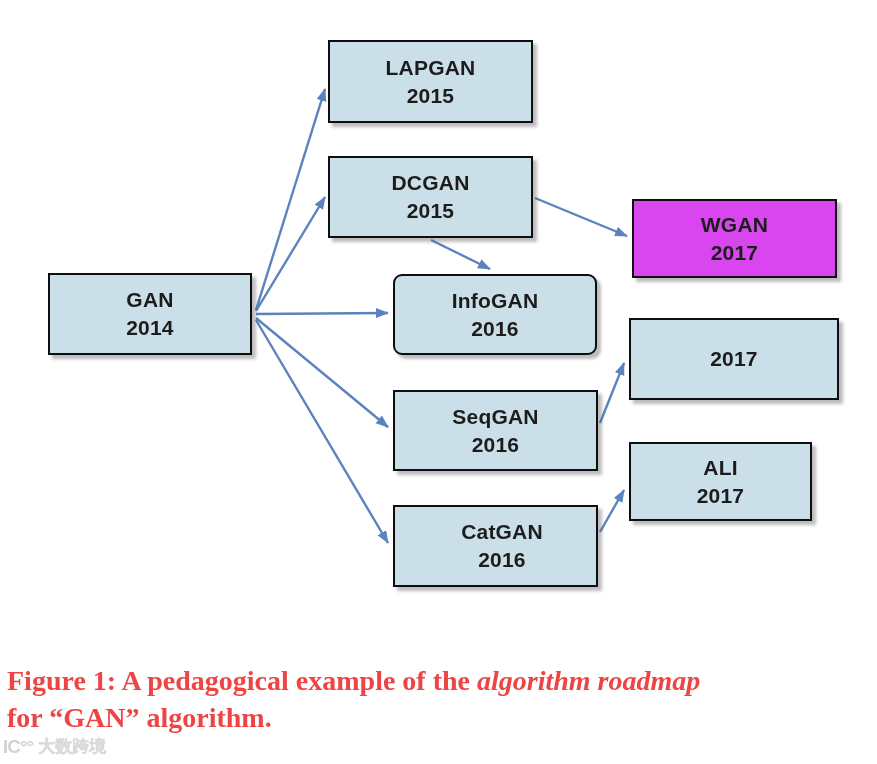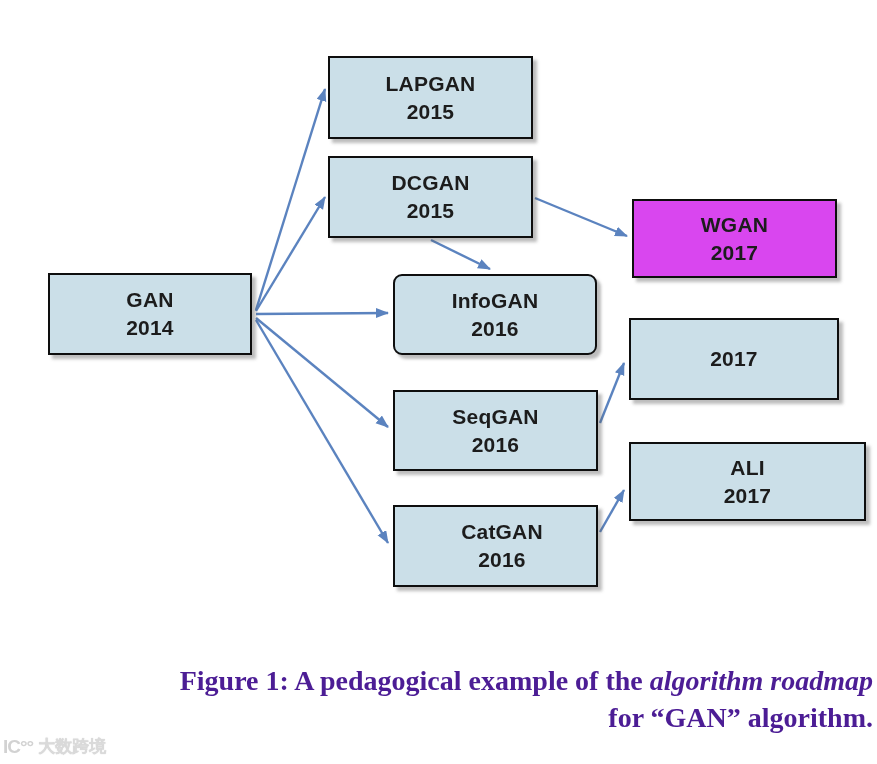--- a/index.html
+++ b/index.html
@@ -31,22 +31,21 @@
   .node span { display: block; }
   .caption {
     position: absolute;
     left: 7px;
     top: 662px;
     width: 866px;
     font-family: "Liberation Serif", serif;
     font-weight: 700;
     font-size: 28px;
     line-height: 37px;
-    color: #4c1d95;
-    text-align: right;
+    color: #ef4444;
   }
   .caption em { font-style: italic; font-weight: 700; }
   .watermark {
     position: absolute;
     left: 3px;
     top: 735px;
     display: flex;
     align-items: center;
     gap: 5px;
     color: #d6d6d6;
@@ -84,21 +83,21 @@
         <line x1="431" y1="240" x2="490" y2="269" stroke="#5b83bf" stroke-width="2.4" marker-end="url(#arrowhead)"></line>
         <line x1="535" y1="198" x2="627" y2="236" stroke="#5b83bf" stroke-width="2.4" marker-end="url(#arrowhead)"></line>
         <line x1="600" y1="423" x2="624" y2="363" stroke="#5b83bf" stroke-width="2.4" marker-end="url(#arrowhead)"></line>
         <line x1="600" y1="532" x2="624" y2="490" stroke="#5b83bf" stroke-width="2.4" marker-end="url(#arrowhead)"></line>
       </svg>
 
   <div class="node" style="left: 48px; top: 273px; width: 204px; height: 82px; background: rgb(203, 223, 232); border-color: rgb(14, 14, 14);">
         <span>GAN</span>
         <span>2014</span>
       </div>
-      <div class="node" style="left: 328px; top: 40px; width: 205px; height: 83px; background: rgb(203, 223, 232); border-color: rgb(14, 14, 14); margin-top: 16px;">
+      <div class="node" style="left: 328px; top: 40px; width: 205px; height: 83px; background: rgb(203, 223, 232); border-color: rgb(14, 14, 14);">
         <span>LAPGAN</span>
         <span>2015</span>
       </div>
       <div class="node" style="left: 328px; top: 156px; width: 205px; height: 82px; background: rgb(203, 223, 232); border-color: rgb(14, 14, 14);">
         <span>DCGAN</span>
         <span>2015</span>
       </div>
       <div class="node" style="left: 632px; top: 199px; width: 205px; height: 79px; background: #d946ef; border-color: rgb(14, 14, 14);">
         <span>WGAN</span>
         <span>2017</span>
@@ -107,21 +106,21 @@
         <span>InfoGAN</span>
         <span>2016</span>
       </div>
       <div class="node" style="left: 629px; top: 318px; width: 210px; height: 82px; background: rgb(203, 223, 232); border-color: rgb(14, 14, 14);">
         <span>2017</span>
       </div>
       <div class="node" style="left: 393px; top: 390px; width: 205px; height: 81px; background: rgb(203, 223, 232); border-color: rgb(14, 14, 14);">
         <span>SeqGAN</span>
         <span>2016</span>
       </div>
-      <div class="node" style="left: 629px; top: 442px; width: 237px; height: 79px; background: rgb(203, 223, 232); border-color: rgb(14, 14, 14);">
+      <div class="node" style="left: 629px; top: 442px; width: 183px; height: 79px; background: rgb(203, 223, 232); border-color: rgb(14, 14, 14);">
         <span>ALI</span>
         <span>2017</span>
       </div>
       <div class="node" style="left: 393px; top: 505px; width: 205px; height: 82px; background: rgb(203, 223, 232); border-color: rgb(14, 14, 14); padding-left: 13px;">
         <span>CatGAN</span>
         <span>2016</span>
       </div>
     </div>
 
   <div class="caption">

